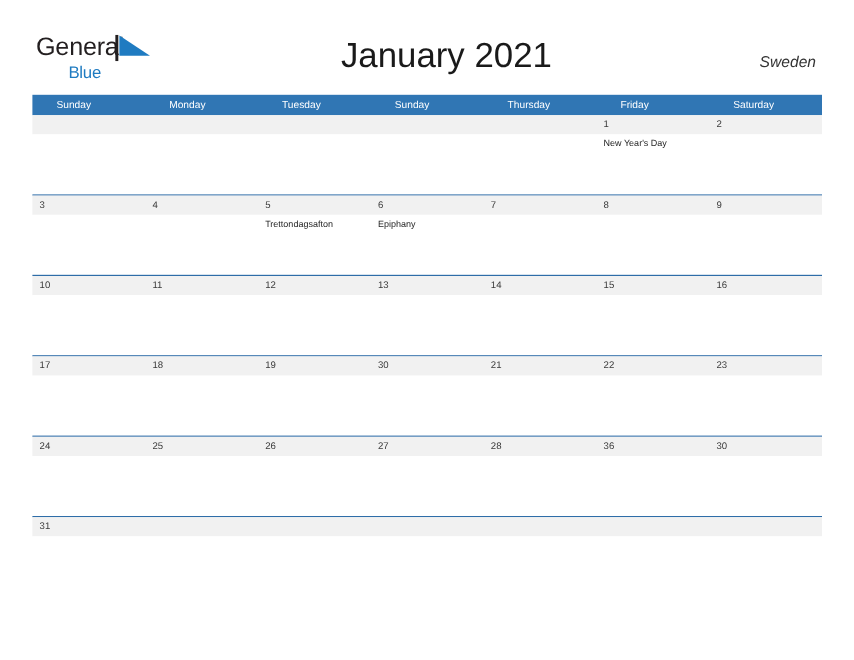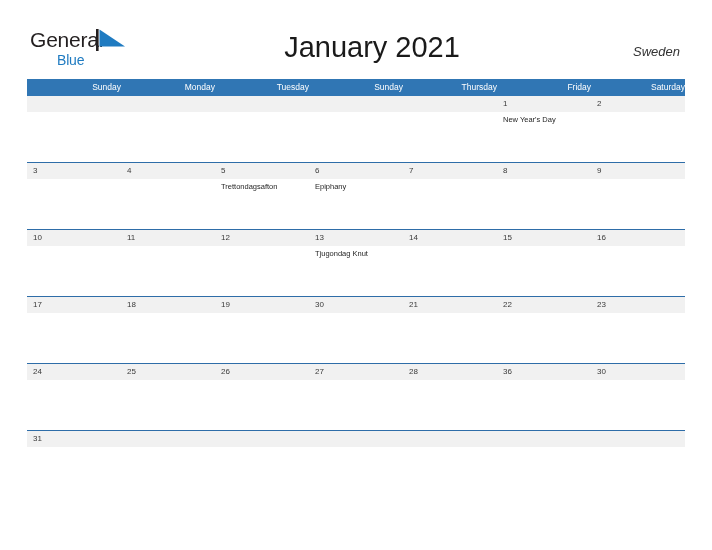--- a/index.html
+++ b/index.html
@@ -102,24 +102,23 @@
     display: flex;
     width: 658px;
     height: 17px;
     background: #3076B4;
   }
   .weekday-cell {
     flex: 1 1 0;
     font-size: 8.5px;
     color: #ffffff;
     line-height: 17px;
-    padding-left: 6px;
+    padding-left: 20px;
     white-space: nowrap;
     overflow: hidden;
-    text-align: right;
   }
 
   .week-row {
     width: 658px;
     border-top: 1.3px solid #2E6DA8;
   }
   .week-row.first { border-top: none; }
 
   .dates-band {
     display: flex;
@@ -249,23 +248,20 @@
             <div class="date-cell">12</div>
             <div class="date-cell">13</div>
             <div class="date-cell">14</div>
             <div class="date-cell">15</div>
             <div class="date-cell">16</div>
           </div>
           <div class="events-band">
             <div class="event-cell"></div>
             <div class="event-cell"></div>
             <div class="event-cell"></div>
-            <div class="event-cell">
-              <span class="event-text">Tjugondag Knut</span>
-            </div>
             <div class="event-cell"></div>
             <div class="event-cell"></div>
             <div class="event-cell"></div>
           </div>
         </div>
         <div class="week-row">
           <div class="dates-band">
             <div class="date-cell">17</div>
             <div class="date-cell">18</div>
             <div class="date-cell">19</div>

